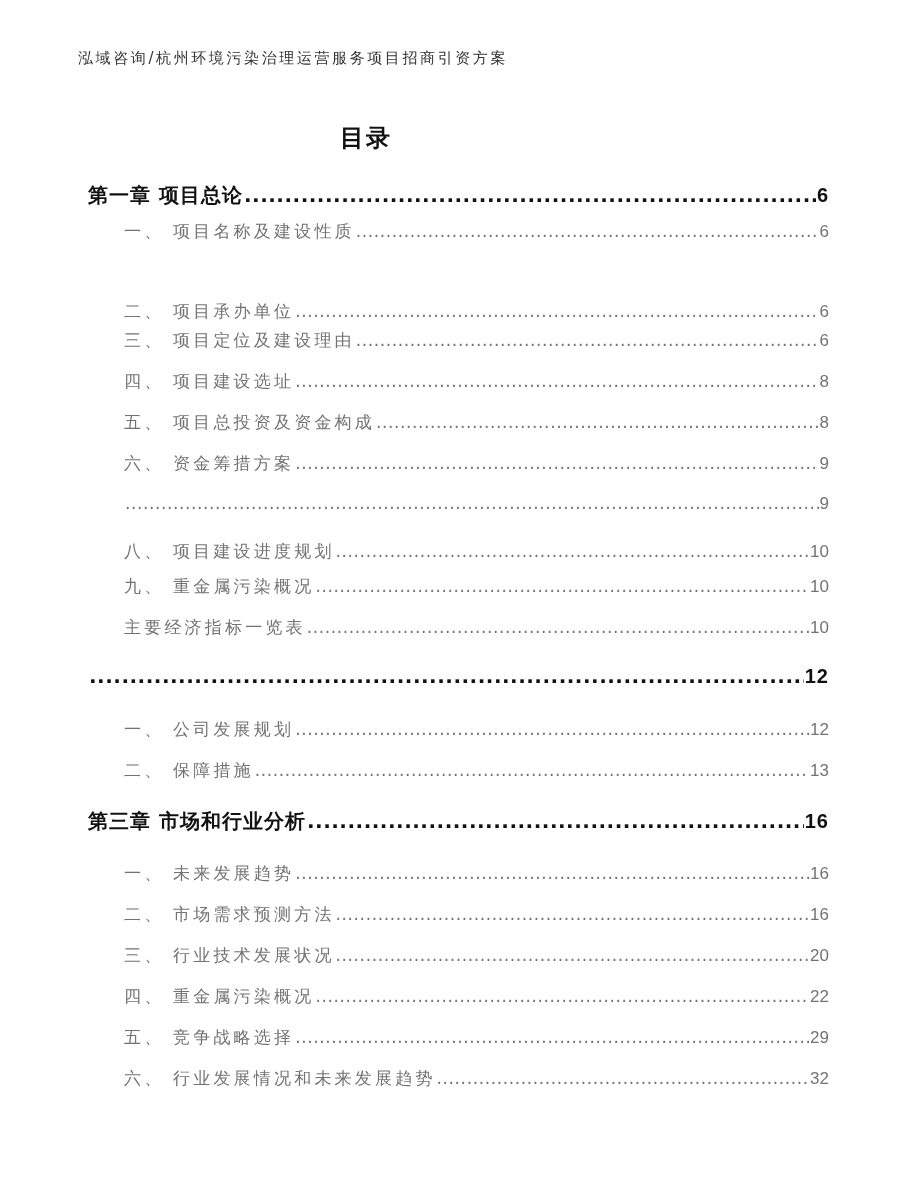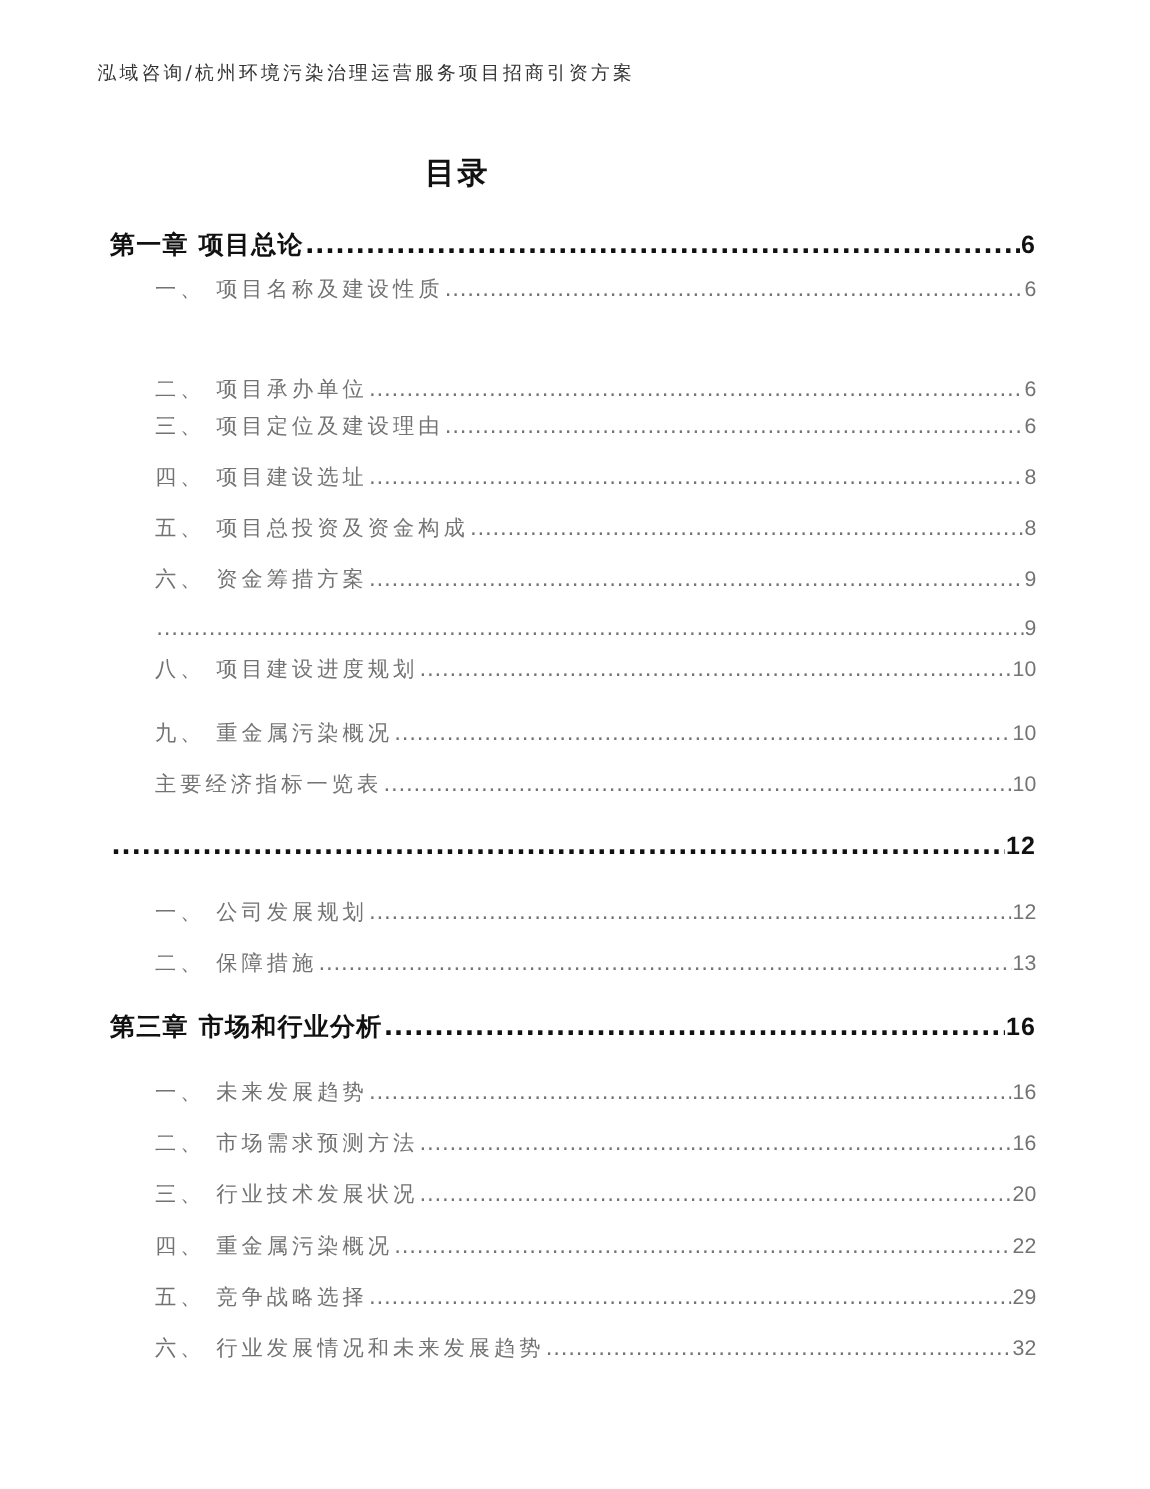--- a/index.html
+++ b/index.html
@@ -60,21 +60,21 @@
   </div>
   <div class="row section" style="top:452px">
     <span class="label">六、 资金筹措方案</span>
     <span class="dots">&nbsp;</span>
     <span class="page">9</span>
   </div>
   <div class="row section" style="top:493px">
     <span class="dots">&nbsp;</span>
     <span class="page">9</span>
   </div>
-  <div class="row section" style="top:524px">
+  <div class="row section" style="top:540px">
     <span class="label">八、 项目建设进度规划</span>
     <span class="dots">&nbsp;</span>
     <span class="page">10</span>
   </div>
   <div class="row section" style="top:575px">
     <span class="label">九、 重金属污染概况</span>
     <span class="dots">&nbsp;</span>
     <span class="page">10</span>
   </div>
   <div class="row section" style="top:616px">

